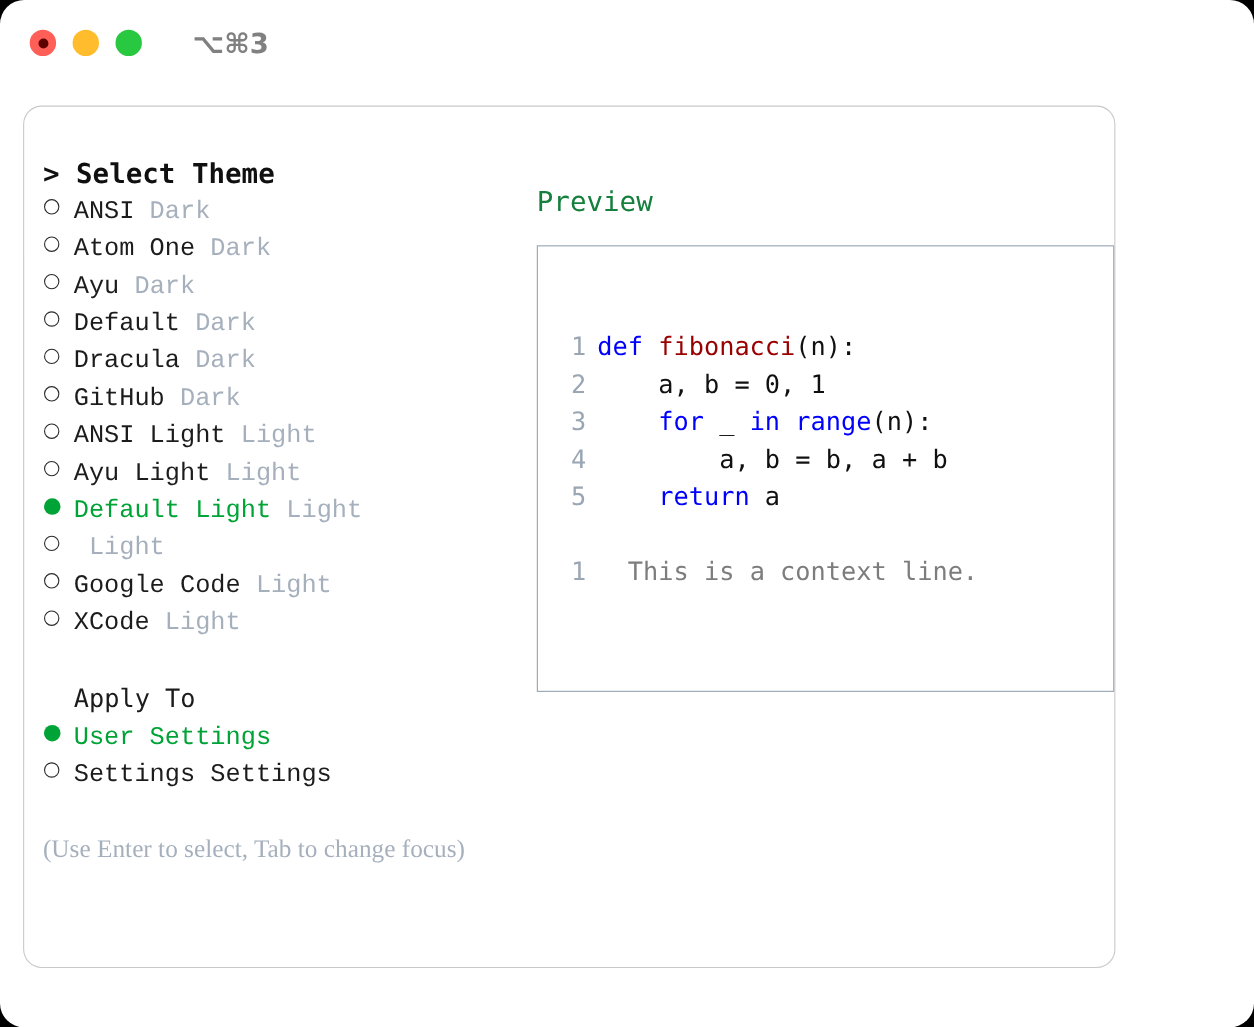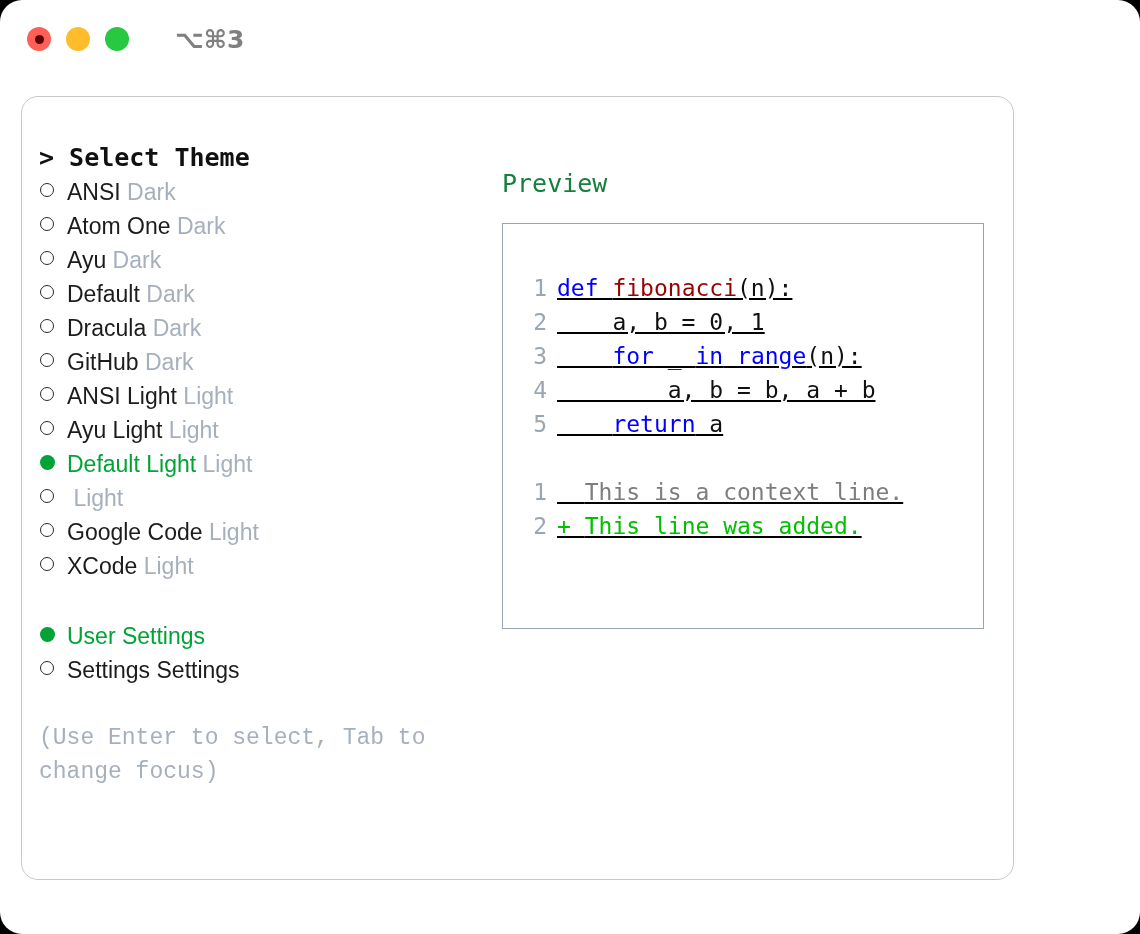--- a/index.html
+++ b/index.html
@@ -106,21 +106,21 @@
     font-family: "DejaVu Sans Mono", "Liberation Mono", monospace;
   }
 
   .row {
     display: flex;
     align-items: baseline;
     height: 34px;
     font-size: 23px;
     line-height: 34px;
     white-space: pre;
-    font-family: Liberation Sans, sans-serif;
+    font-family: Liberation Mono, monospace;
   }
 
   .bullet {
     width: 28px;
     flex: 0 0 28px;
     display: inline-block;
     position: relative;
   }
   .bullet i {
     position: absolute;
@@ -156,40 +156,39 @@
     white-space: pre;
     font-family: "DejaVu Sans Mono", "Liberation Mono", monospace;
   }
 
   .hint {
     margin-top: 34px;
     font-size: 23px;
     line-height: 34px;
     color: #a6b0bd;
     width: 410px;
-    font-family: Liberation Mono, monospace;
+    font-family: Liberation Serif, serif;
   }
 
   
   .preview-title {
     font-size: 25px;
     font-weight: normal;
     color: #15803d;
     margin-bottom: 25px;
     font-family: "DejaVu Sans Mono", "Liberation Mono", monospace;
     margin-top: 28px;
   }
 
   .preview-box {
-    width: 482px;
+    width: 525px;
     height: 406px;
     border: 1.5px solid #97a3b2;
     background: #ffffff;
-    padding: 47px 0 0 18px;
-    text-decoration: underline;
+    padding: 75px 0 0 18px;
   }
 
   .code-line {
     font-size: 23px;
     line-height: 34px;
     white-space: pre;
     font-family: "DejaVu Sans Mono", "Liberation Mono", monospace;
   }
   .lnum {
     display: inline-block;
@@ -239,20 +238,21 @@
             <div class="row"><span class="bullet hollow"><i></i></span><span class="name">ANSI Light</span><span class="cat"> Light</span></div>
             <div class="row"><span class="bullet hollow"><i></i></span><span class="name">Ayu Light</span><span class="cat"> Light</span></div>
             <div class="row"><span class="bullet filled"><i></i></span><span class="name sel">Default Light</span><span class="cat"> Light</span></div>
             <div class="row"><span class="bullet hollow"><i></i></span><span class="cat"> Light</span></div>
             <div class="row"><span class="bullet hollow"><i></i></span><span class="name">Google Code</span><span class="cat"> Light</span></div>
             <div class="row"><span class="bullet hollow"><i></i></span><span class="name">XCode</span><span class="cat"> Light</span></div>
           </div>
 
         <div class="section-gap"></div>
 
+        <div class="subheading">Apply To</div>
 
         <div id="apply-list">
             <div class="row"><span class="bullet filled"><i></i></span><span class="name sel">User Settings</span></div>
             <div class="row"><span class="bullet hollow"><i></i></span><span class="name">Settings Settings</span></div>
           </div>
 
         <div class="hint">(Use Enter to select, Tab to change focus)</div>
       </div>
 
       <div class="col-right">
@@ -261,20 +261,19 @@
           <div id="code-block">
               <div class="code-line"><span class="lnum">1</span><span class="tok-kw">def </span><span class="tok-fn">fibonacci</span><span class="tok-txt">(n):</span></div>
               <div class="code-line"><span class="lnum">2</span><span class="tok-txt">    a, b = 0, 1</span></div>
               <div class="code-line"><span class="lnum">3</span><span class="tok-txt">    </span><span class="tok-kw">for</span><span class="tok-txt"> _ </span><span class="tok-kw">in</span><span class="tok-txt"> </span><span class="tok-kw">range</span><span class="tok-txt">(n):</span></div>
               <div class="code-line"><span class="lnum">4</span><span class="tok-txt">        a, b = b, a + b</span></div>
               <div class="code-line"><span class="lnum">5</span><span class="tok-txt">    </span><span class="tok-kw">return</span><span class="tok-txt"> a</span></div>
             </div>
           <div class="blank-line"></div>
           <div id="diff-block">
               <div class="code-line"><span class="lnum">1</span><span class="diff-ctx">  </span><span class="diff-ctx">This is a context line.</span></div>
-              <div class="code-line"><span class="lnum">2</span><span class="diff-add">+ </span><span class="diff-add">This line was added.</span></div>
             </div>
         </div>
       </div>
 
     </div>
   </div>
 </div>
 
 </body></html>

